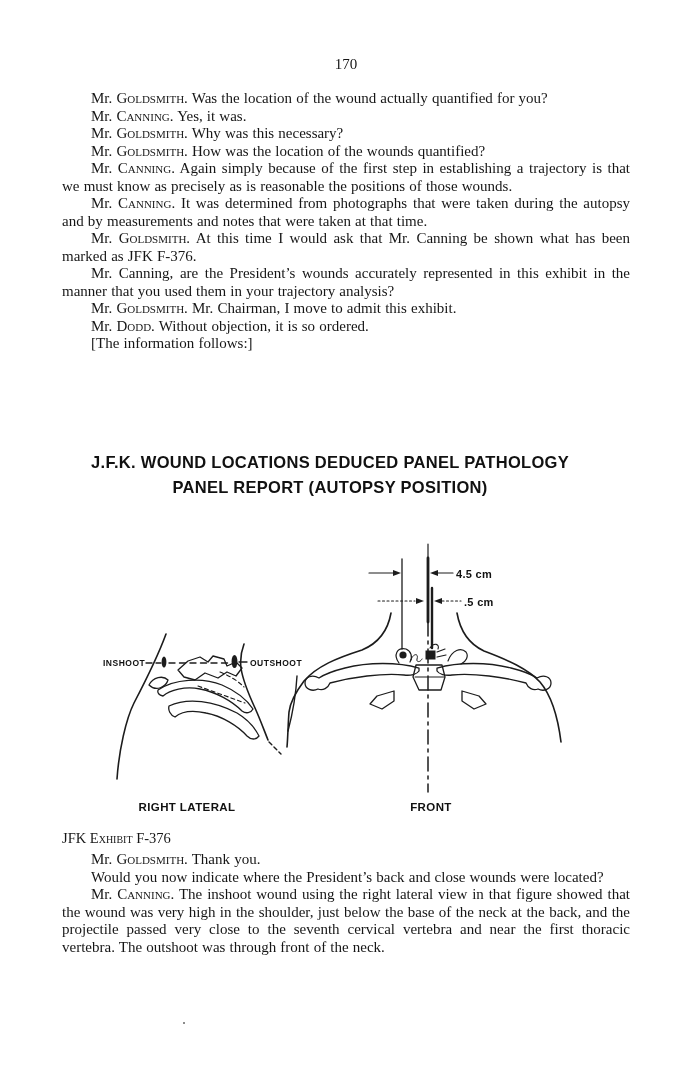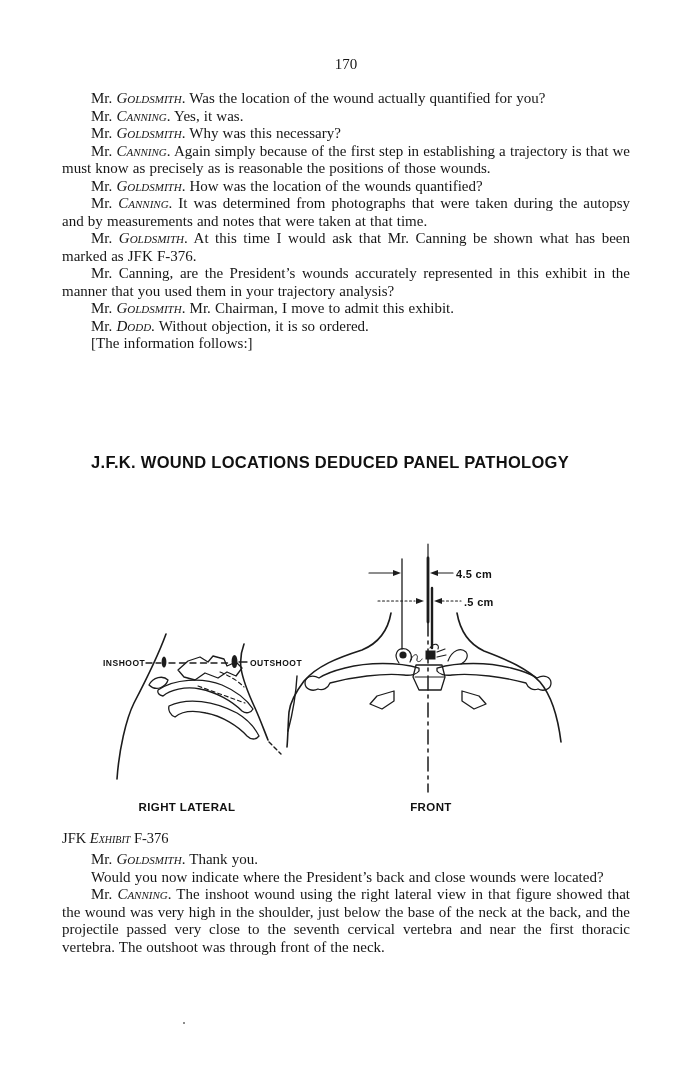--- a/index.html
+++ b/index.html
@@ -20,21 +20,21 @@
   }
   .transcript-top{top:90px;}
   .transcript-bottom{top:851px;}
   .para{
     margin:0;
     text-indent:29px;
     text-align:justify;
     font-size:15px;line-height:17.5px;
     word-spacing:0.4px;
   }
-  .sc{font-variant:small-caps;font-style:italic;}
+  .sc{font-variant:small-caps;}
   .exhibit-heading{
     position:absolute;top:450px;left:35px;width:590px;
     text-align:center;
     font-family:"Liberation Sans","DejaVu Sans",sans-serif;
     font-weight:700;font-size:16.5px;line-height:25px;
     letter-spacing:0.3px;color:#111;
   }
   .diagram{
     position:absolute;left:60px;top:530px;width:580px;height:290px;
   }
@@ -56,32 +56,33 @@
 <body>
 
 <div class="page">
 
   <div class="page-number">170</div>
 
   <div class="transcript transcript-top">
       <p class="para"><span>Mr. </span><span class="sc">Goldsmith</span><span>. Was the location of the wound actually quantified for you?</span></p>
       <p class="para"><span>Mr. </span><span class="sc">Canning</span><span>. Yes, it was.</span></p>
       <p class="para"><span>Mr. </span><span class="sc">Goldsmith</span><span>. Why was this necessary?</span></p>
+      <p class="para"><span>Mr. </span><span class="sc">Goldsmith</span><span>. How was the location of the wounds quantified?</span></p>
       <p class="para"><span>Mr. </span><span class="sc">Canning</span><span>. Again simply because of the first step in establishing a trajectory is that we must know as precisely as is reasonable the positions of those wounds.</span></p>
-      <p class="para"><span>Mr. </span><span class="sc">Goldsmith</span><span>. How was the location of the wounds quantified?</span></p>
       <p class="para"><span>Mr. </span><span class="sc">Canning</span><span>. It was determined from photographs that were taken during the autopsy and by measurements and notes that were taken at that time.</span></p>
       <p class="para"><span>Mr. </span><span class="sc">Goldsmith</span><span>. At this time I would ask that Mr. Canning be shown what has been marked as JFK F-376.</span></p>
       <p class="para"><span></span><span class="sc"></span><span>Mr. Canning, are the President’s wounds accurately represented in this exhibit in the manner that you used them in your trajectory analysis?</span></p>
       <p class="para"><span>Mr. </span><span class="sc">Goldsmith</span><span>. Mr. Chairman, I move to admit this exhibit.</span></p>
       <p class="para"><span>Mr. </span><span class="sc">Dodd</span><span>. Without objection, it is so ordered.</span></p>
       <p class="para"><span></span><span class="sc"></span><span>[The information follows:]</span></p>
     </div>
 
   <div class="exhibit-heading">
     <div>J.F.K. WOUND LOCATIONS DEDUCED PANEL PATHOLOGY</div>
+    <div>PANEL REPORT (AUTOPSY POSITION)</div>
   </div>
 
   <svg class="diagram" viewBox="60 530 580 290">
 
     <g>
 
       <path stroke-width="1.6" d="M166,634 C158,656 146,680 134,703 C126,719 119,750 117,779"></path>
 
       <path stroke-width="1.6" d="M244,644 C241,652 240,660 241,668 C243,682 249,695 255,708 C260,719 264,730 268,740"></path>
       <path stroke-width="1.4" stroke-dasharray="4 3" d="M269,742 L281,754"></path>

